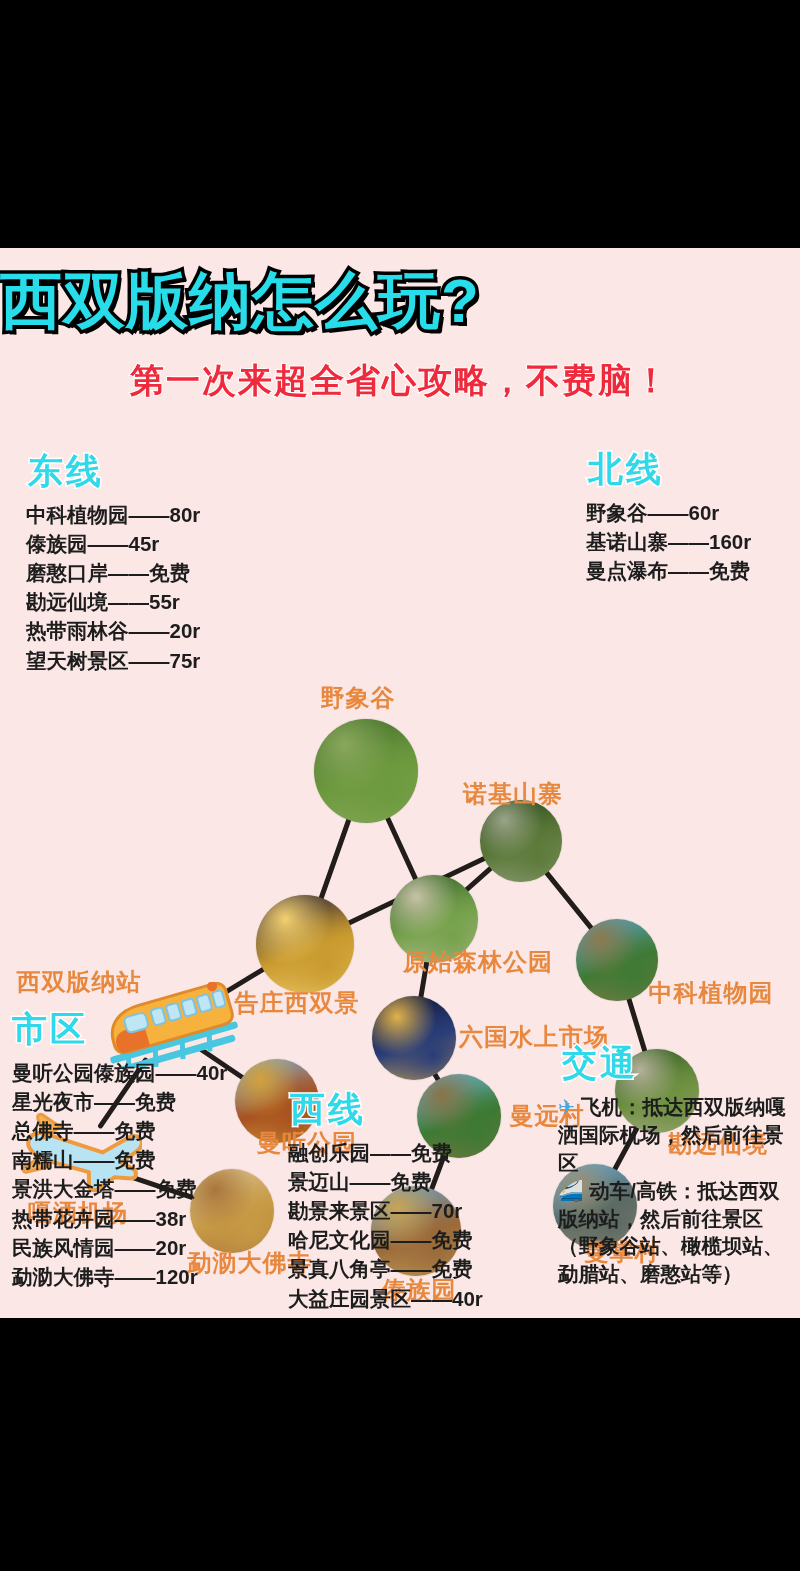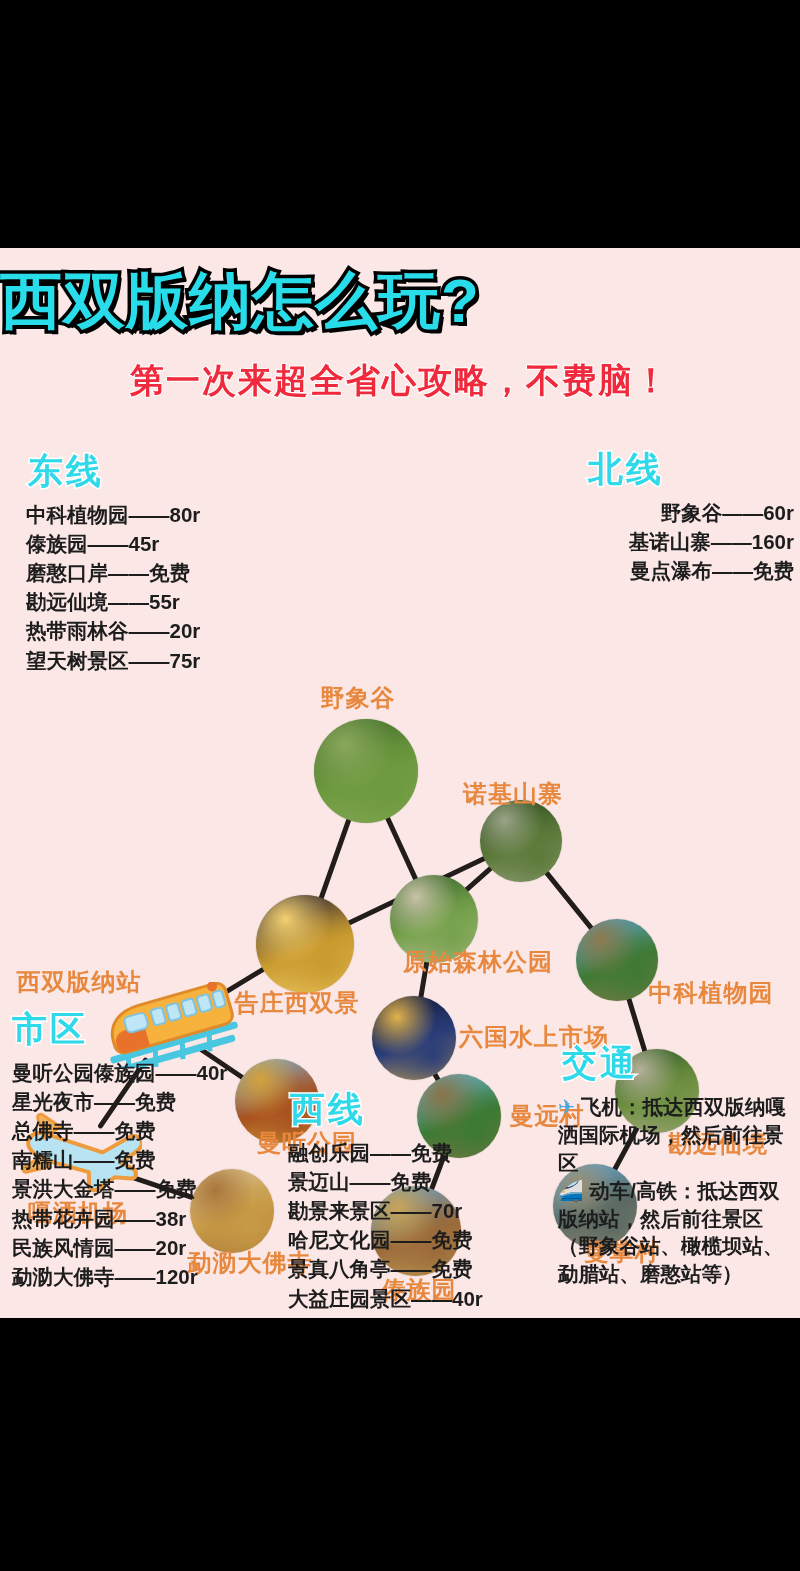--- a/index.html
+++ b/index.html
@@ -23,21 +23,21 @@
             font-size:34px;font-weight:bold;color:#ef2a3c;letter-spacing:2px;
             -webkit-text-stroke:2px #fff;paint-order:stroke fill;}
 
   
   .sec-head{position:absolute;font-size:35px;font-weight:bold;color:#2fd9ea;
             letter-spacing:3px;
             -webkit-text-stroke:3px #fff;paint-order:stroke fill;}
   .sec-list{position:absolute;font-size:20.5px;font-weight:bold;color:#1d1d1d;
             line-height:1.42;letter-spacing:0px;white-space:pre-wrap;}
   .sec-list div{white-space:nowrap;}
-  .sec-list.wrap div{white-space:normal;text-align:right;}
+  .sec-list.wrap div{white-space:normal;}
 
   #h-east{left:28px;top:200px;}
   #l-east{left:26px;top:252px;width:270px;}
   #h-north{left:588px;top:198px;}
   #l-north{left:586px;top:250px;width:208px;}
   #h-city{left:12px;top:758px;}
   #l-city{left:12px;top:810px;width:292px;}
   #h-west{left:290px;top:838px;}
   #l-west{left:288px;top:890px;width:248px;}
   #h-traffic{left:562px;top:792px;}

